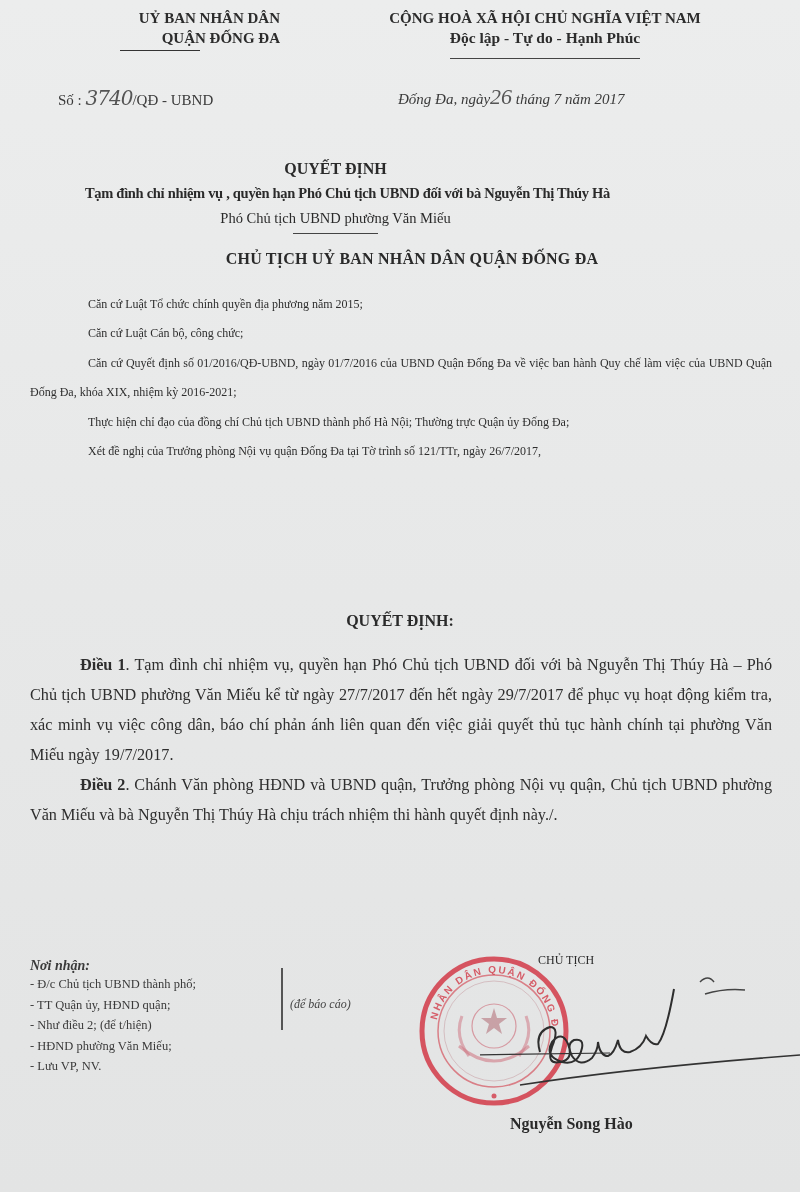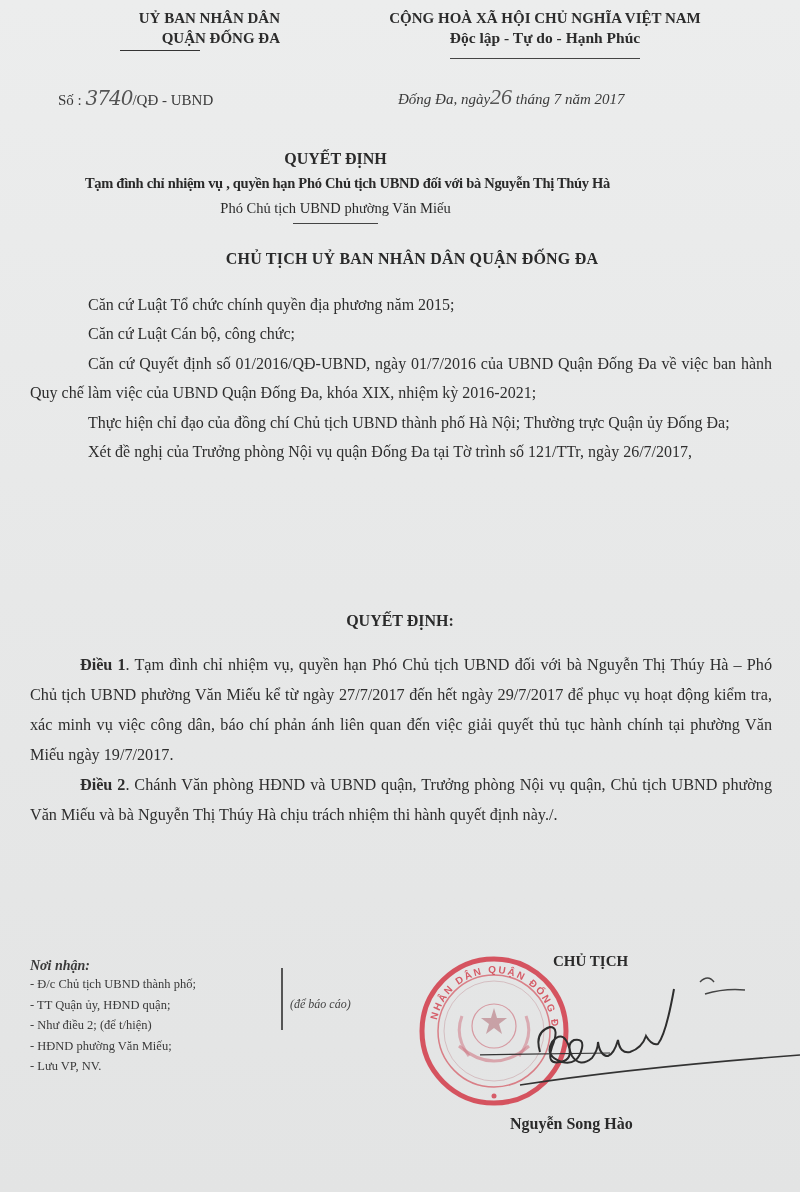--- a/index.html
+++ b/index.html
@@ -68,21 +68,21 @@
       color: #3a3a3a;
     }
     .dateline .hand {
       font-style: italic;
       font-size: 22px;
       color: #555;
     }
 
     
     .title-block {
-      left: 0; top: 146px; width: 671px;
+      left: 0; top: 156px; width: 671px;
       text-align: center;
       font-size: 15px;
       line-height: 25px;
       color: #2a2a2a;
     }
     .title-block .t1 { font-weight: bold; font-size: 16px; }
     .title-block .t2 { font-weight: bold; font-size: 14.5px; letter-spacing: -0.3px; padding-left: 24px; }
     .title-block .t3 { font-weight: normal; font-size: 14.5px; }
     .title-block .uline {
       width: 85px; height: 1px; background: #444; margin: 2px auto 0 auto;
@@ -91,21 +91,21 @@
       left: 12px; top: 250px; width: 800px;
       text-align: center;
       font-weight: bold;
       font-size: 16px;
       letter-spacing: 0.2px;
     }
 
     
     .body {
       left: 30px; top: 290px; width: 742px;
-      font-size: 16px;
+      font-size: 12px;
       line-height: 29.4px;
       color: #2e2e2e;
       text-align: justify;
     }
     .body p {
       margin: 0;
       text-indent: 58px;
     }
     .decide {
       left: 0; top: 612px; width: 800px;
@@ -142,24 +142,23 @@
     .report-note {
       left: 290px; top: 997px;
       font-style: italic;
       font-size: 12px;
       color: #444;
     }
 
     
     .sig-title {
       left: 538px; top: 953px;
-      font-weight: bold;
-      font-size: 15px;
-      color: #2a2a2a;
-      margin-left: 15px;
+      font-weight: normal;
+      font-size: 12px;
+      color: #2a2a2a;
     }
     .signer {
       left: 510px; top: 1115px;
       font-weight: bold;
       font-size: 16px;
       color: #2a2a2a;
     }
     .seal { left: 414px; top: 946px; }
     .signature { left: 480px; top: 960px; }
   </style>

